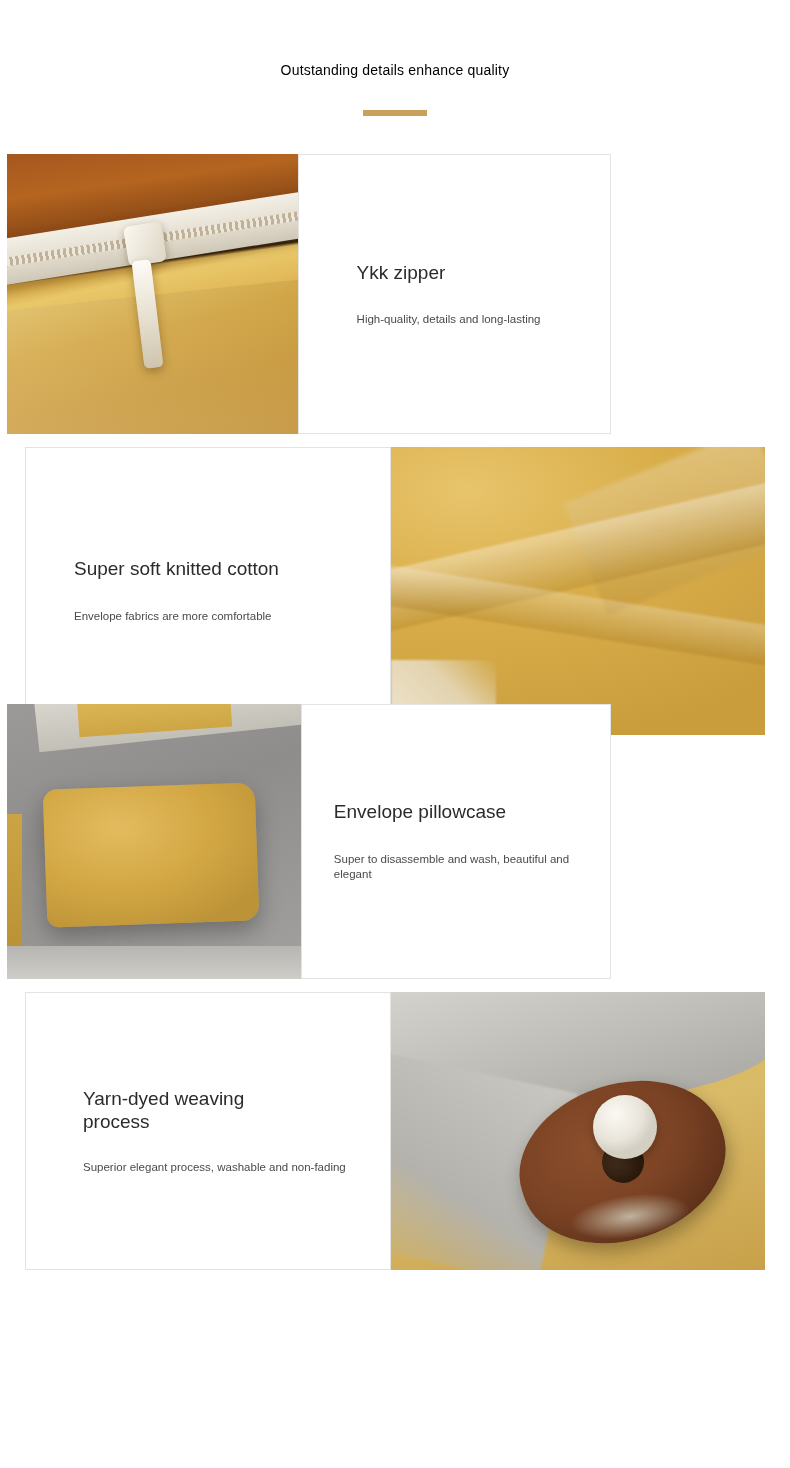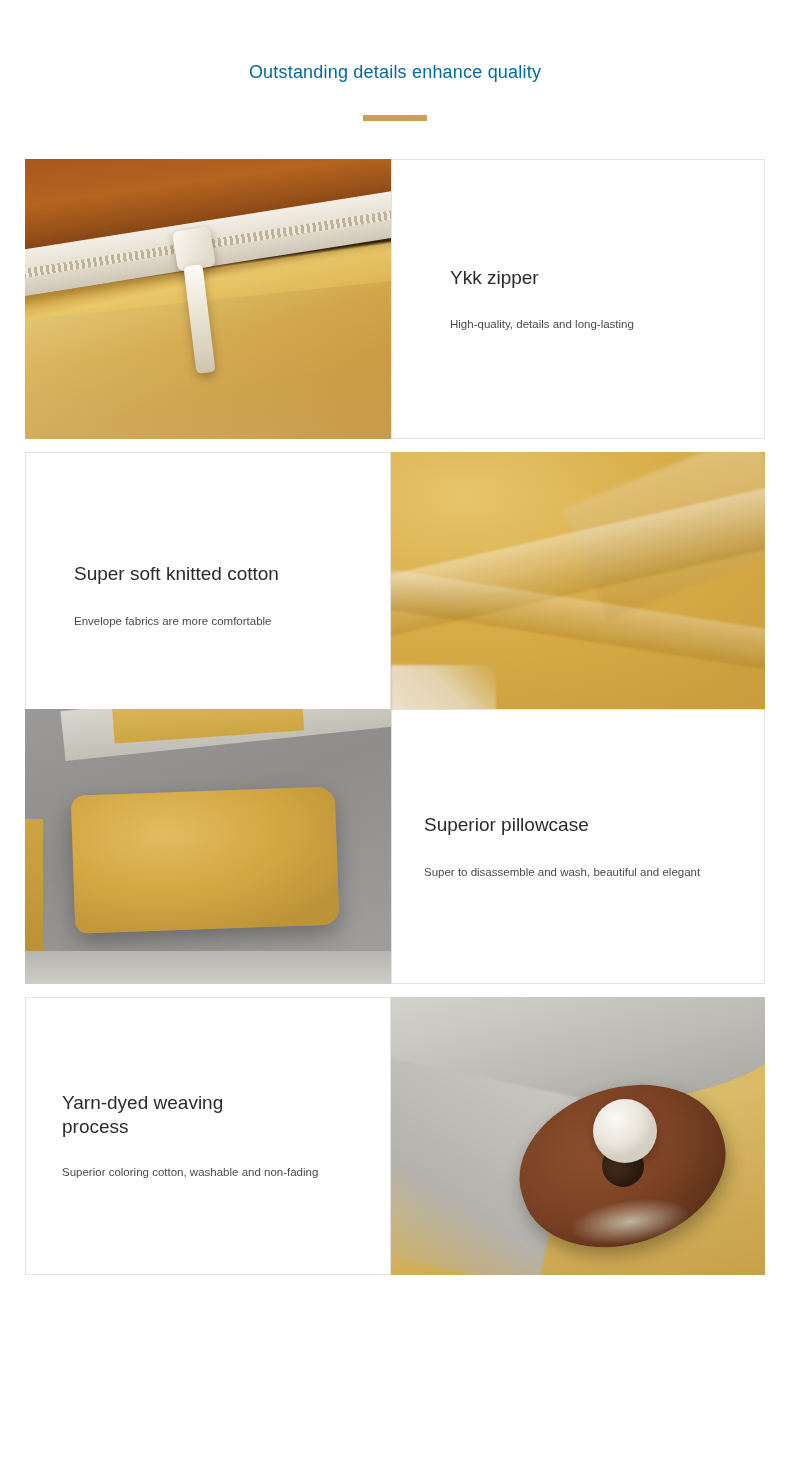--- a/index.html
+++ b/index.html
@@ -22,23 +22,23 @@
     position: relative;
     background: #ffffff;
   }
 
   
   .header {
     padding-top: 62px;
     text-align: center;
   }
   .header-title {
-    font-size: 18px;
+    font-size: 14px;
     font-weight: 400;
-    color: #0369a1;
+    color: #000000;
     letter-spacing: 0.2px;
     line-height: 1.2;
   }
   .header-rule {
     width: 64px;
     height: 6px;
     background: #c8a05a;
     margin: 31px auto 0 auto;
   }
 
@@ -47,22 +47,22 @@
     margin-top: 38px;
   }
   .feature-row {
     position: relative;
     margin: 0 auto 13px auto;
     display: flex;
     box-sizing: border-box;
   }
   .feature-row.layout-left {
     
-    width: 740px;
-    margin-left: 25px;
+    width: 604px;
+    margin-left: 7px;
     align-items: center;
   }
   .feature-row.layout-right {
     width: 740px;
     margin-left: 25px;
   }
 
   .panel-text {
     box-sizing: border-box;
     background: #ffffff;
@@ -122,21 +122,21 @@
     padding-left: 32px;
     padding-right: 16px;
   }
   .row3 .feature-title { margin-bottom: 28px; }
 
   
   .row4 { height: 278px; }
   .row4 .panel-text {
     width: 366px;
     height: 278px;
-    padding-left: 36px;
+    padding-left: 57px;
     padding-right: 20px;
   }
   .row4 .panel-image { width: 374px; height: 278px; }
   .row4 .feature-title { margin-bottom: 26px; max-width: 170px; }
 
   
   .ph { position: absolute; inset: 0; }
 
   
   .photo-zipper {
@@ -372,29 +372,29 @@
       <div class="panel-image">
         <div class="ph photo-pillow">
           <div class="pillow-sheet-top"></div>
           <div class="pillow-yellow-edge"></div>
           <div class="pillow-strip-left"></div>
           <div class="pillow-body"></div>
           <div class="pillow-bottom-band"></div>
         </div>
       </div>
       <div class="panel-text">
-        <p class="feature-title">Superior pillowcase</p>
+        <p class="feature-title">Envelope pillowcase</p>
         <p class="feature-sub">Super to disassemble and wash, beautiful and elegant</p>
       </div>
     </div>
 
     <div class="feature-row layout-right row4">
       <div class="panel-text">
         <p class="feature-title">Yarn-dyed weaving process</p>
-        <p class="feature-sub">Superior coloring cotton, washable and non-fading</p>
+        <p class="feature-sub">Superior elegant process, washable and non-fading</p>
       </div>
       <div class="panel-image">
         <div class="ph photo-tray">
           <div class="tray-grey-blanket"></div>
           <div class="tray-grey-drape"></div>
           <div class="tray-wood">
             <div class="tray-coffee"></div>
           </div>
           <div class="tray-cup"></div>
           <div class="tray-sprig"></div>

